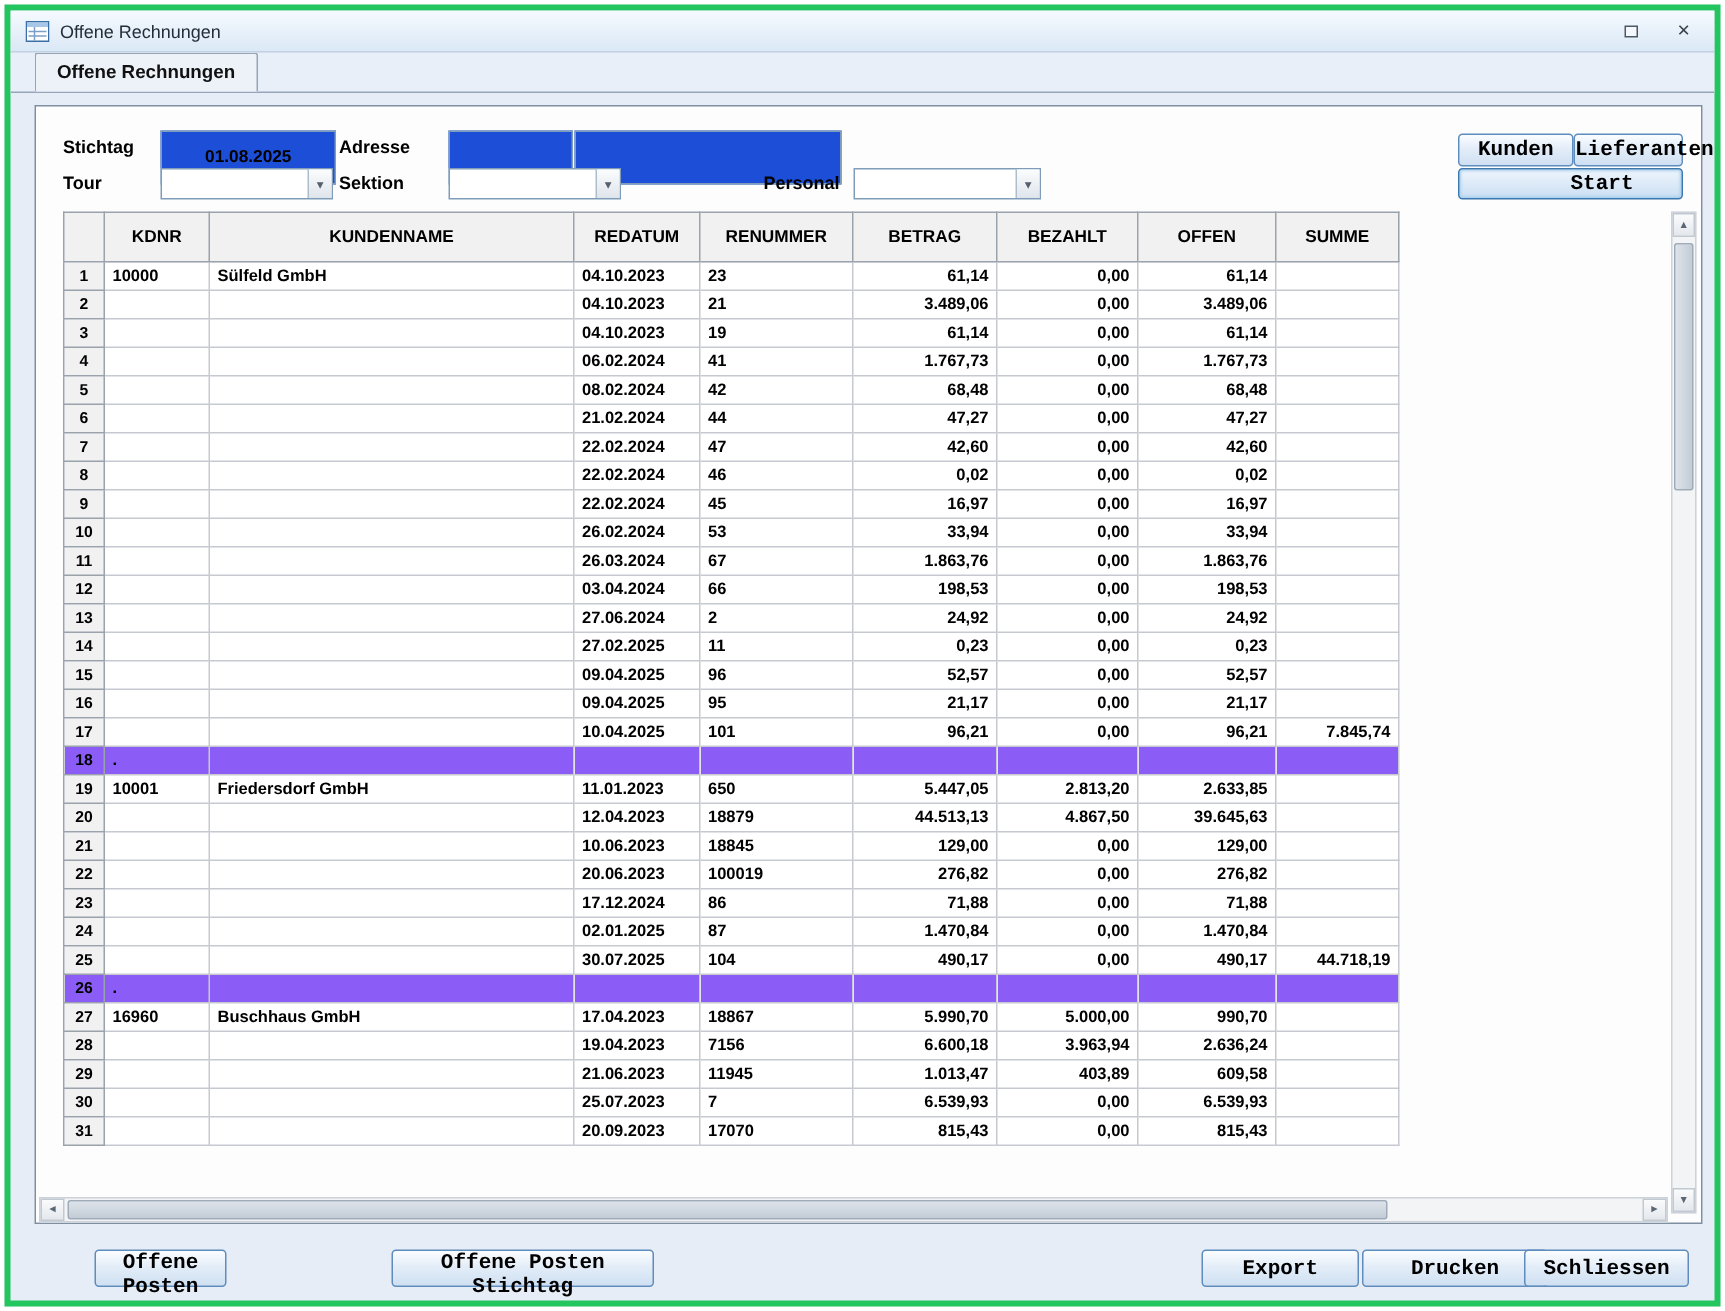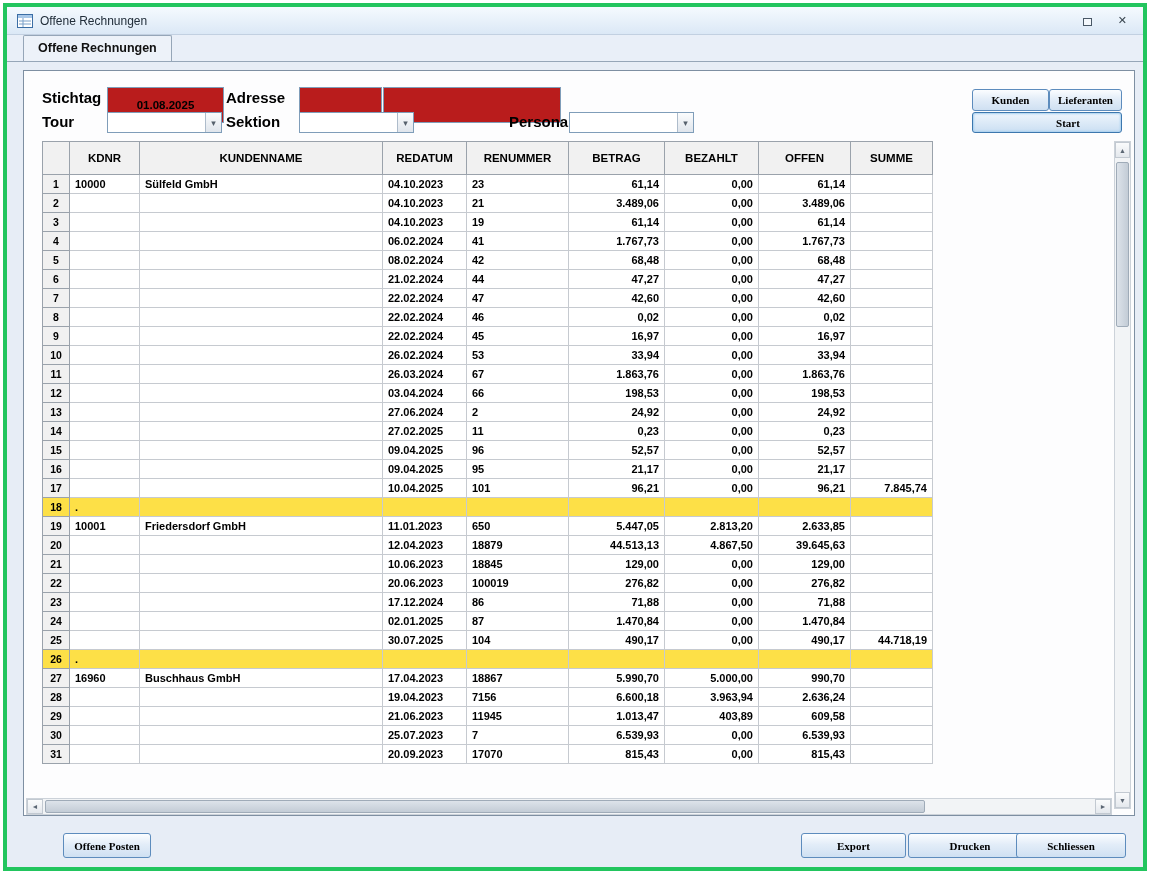--- a/index.html
+++ b/index.html
@@ -14,36 +14,36 @@
   .close-glyph { font-size: 11px; color: #39454f; cursor: pointer; }
   .win-btn { cursor: pointer; }
 
   
   .tabstrip { height: 27px; background: #e9eff8; border-bottom: 1px solid #96a6b8; display: flex; align-items: flex-end; padding-left: 16px; }
   .tab { font-weight: bold; font-size: 12.5px; color: #111; background: #edf2f9; border: 1px solid #96a6b8; border-bottom: none; border-radius: 2px 2px 0 0; padding: 5px 14px 6px 14px; cursor: default; }
 
   
   .panel { position: absolute; left: 16px; top: 63px; width: 1112px; height: 746px; background: #fdfdfe; border: 1px solid #7e8fa2; }
 
-  .lbl { position: absolute; font-size: 15px; font-weight: bold; color: #000; line-height: 14px; }
-  .txt { position: absolute; height: 36px; border: 1px solid #7f9db9; background: #b91c1c; font-family: inherit; font-size: 11.5px; font-weight: bold; padding: 0 4px; }
+  .lbl { position: absolute; font-size: 12px; font-weight: bold; color: #000; line-height: 14px; }
+  .txt { position: absolute; height: 36px; border: 1px solid #7f9db9; background: #1d4ed8; font-family: inherit; font-size: 11.5px; font-weight: bold; padding: 0 4px; }
   .combo { position: absolute; height: 21px; border: 1px solid #7f9db9; background: #fff; }
   .combo .val { position: absolute; left: 4px; top: 3px; font-size: 11px; font-weight: bold; }
   .combo .arrow { position: absolute; right: 0; top: 0; width: 16px; height: 100%; background: linear-gradient(#fbfcfd,#dfe5ec); border-left: 1px solid #aebccb; color: #55606c; font-size: 9px; display: flex; align-items: center; justify-content: center; }
 
-  .btn { position: absolute; font-family: Liberation Serif, serif; font-weight: bold; font-size: 11px; color: #000; background: linear-gradient(#fbfdff, #e3edf8 45%, #cfe0f2); border: 1px solid #5d8cbd; border-radius: 3px; cursor: pointer; }
+  .btn { position: absolute; font-family: Liberation Mono, monospace; font-weight: bold; font-size: 14px; color: #000; background: linear-gradient(#fbfdff, #e3edf8 45%, #cfe0f2); border: 1px solid #5d8cbd; border-radius: 3px; cursor: pointer; }
   .btn.start { background: linear-gradient(#eef5fc, #cbdff3); border-color: #39700f0; border: 1px solid #3c77ae; box-shadow: inset 0 0 2px 1px #a9d0ef; padding-left: 42px; }
 
   
   .grid { position: absolute; left: 18px; top: 70px; border-collapse: collapse; table-layout: fixed; }
   .grid th { height: 33px; background: #f1f1f1; border: 1px solid #9aa2ab; font-size: 11.5px; font-weight: bold; text-align: center; color: #000; }
   .grid td { height: 19px; border: 1px solid #c6cad0; background: #fff; font-size: 11px; font-weight: bold; padding: 0 5px; white-space: nowrap; overflow: hidden; color: #000; }
   .grid td.rn { width: 27px; background: #f1f1f1; border-color: #9aa2ab; text-align: center; padding: 0; font-size: 10.5px; }
   .grid td.num { text-align: right; }
-  .grid tr.sep td { background: #fde047; margin-top: 28px; }
+  .grid tr.sep td { background: #8b5cf6; margin-top: 28px; }
 
   
   .vscroll { position: absolute; left: 1090px; top: 70px; width: 17px; height: 668px; background: #f2f4f6; border: 1px solid #ccd2d9; }
   .hscroll { position: absolute; left: 2px; top: 727px; width: 1086px; height: 17px; background: #f2f4f6; border: 1px solid #ccd2d9; }
   .sb-btn { position: absolute; background: linear-gradient(#fafbfc,#e4e8ed); border: 1px solid #c2c9d1; color: #5c6774; display: flex; align-items: center; justify-content: center; font-size: 7px; cursor: pointer; }
   .vscroll .sb-btn { left: 0; width: 15px; height: 16px; }
   .vscroll .up { top: 0; }
   .vscroll .down { bottom: 0; }
   .hscroll .sb-btn { top: 0; height: 15px; width: 16px; }
   .hscroll .left { left: 0; }
@@ -485,17 +485,18 @@
 
     <div class="hscroll">
       <div class="sb-btn left">◄</div>
       <div class="hthumb"></div>
       <div class="sb-btn right">►</div>
     </div>
 
   </div>
 
   <button class="btn" style="left:56px;top:826px;width:88px;height:25px">Offene Posten</button>
+  <button class="btn" style="left:254px;top:826px;width:175px;height:25px">Offene Posten Stichtag</button>
   <button class="btn" style="left:794px;top:826px;width:105px;height:25px">Export</button>
   <button class="btn" style="left:901px;top:826px;width:124px;height:25px">Drucken</button>
   <button class="btn" style="left:1009px;top:826px;width:110px;height:25px">Schliessen</button>
 
 </div>
 
 </body></html>

